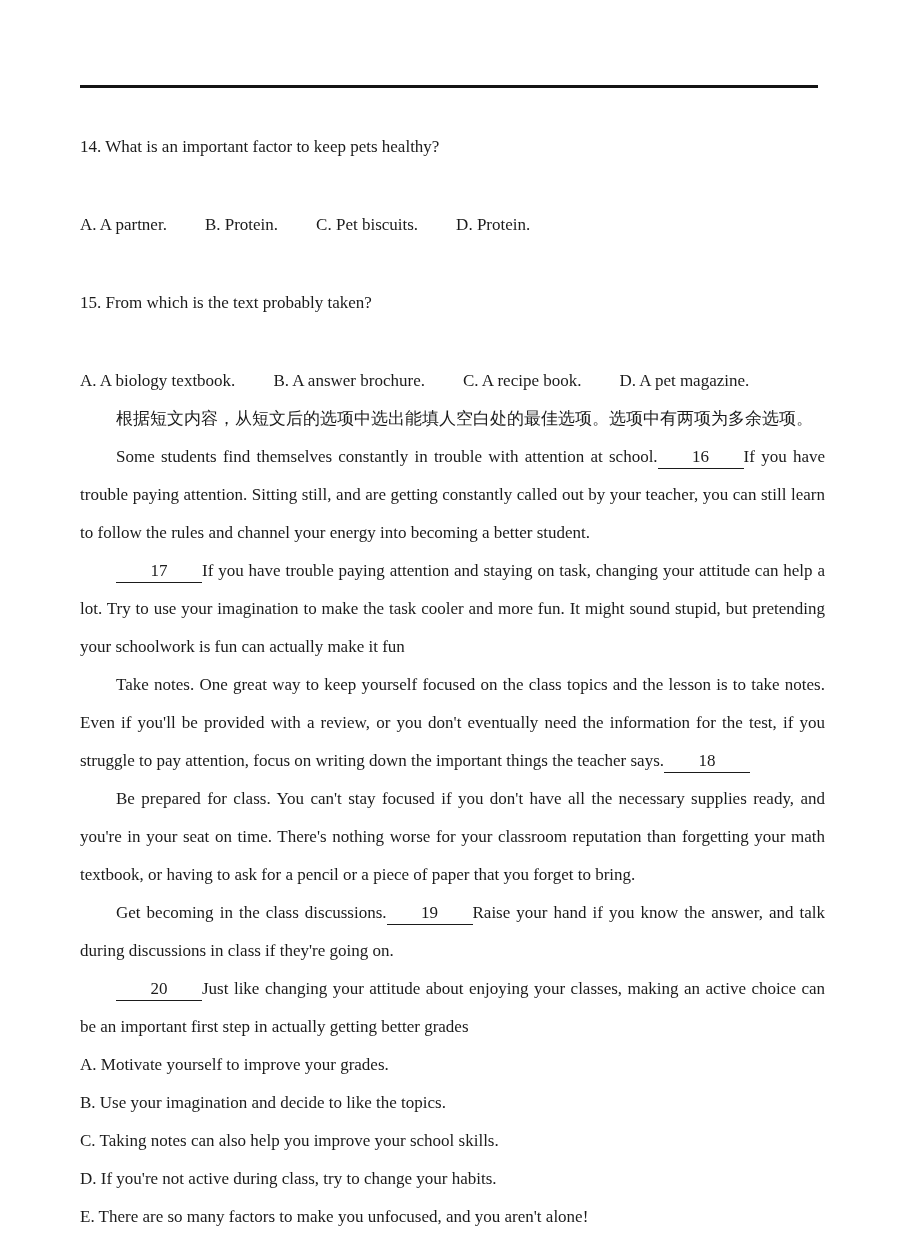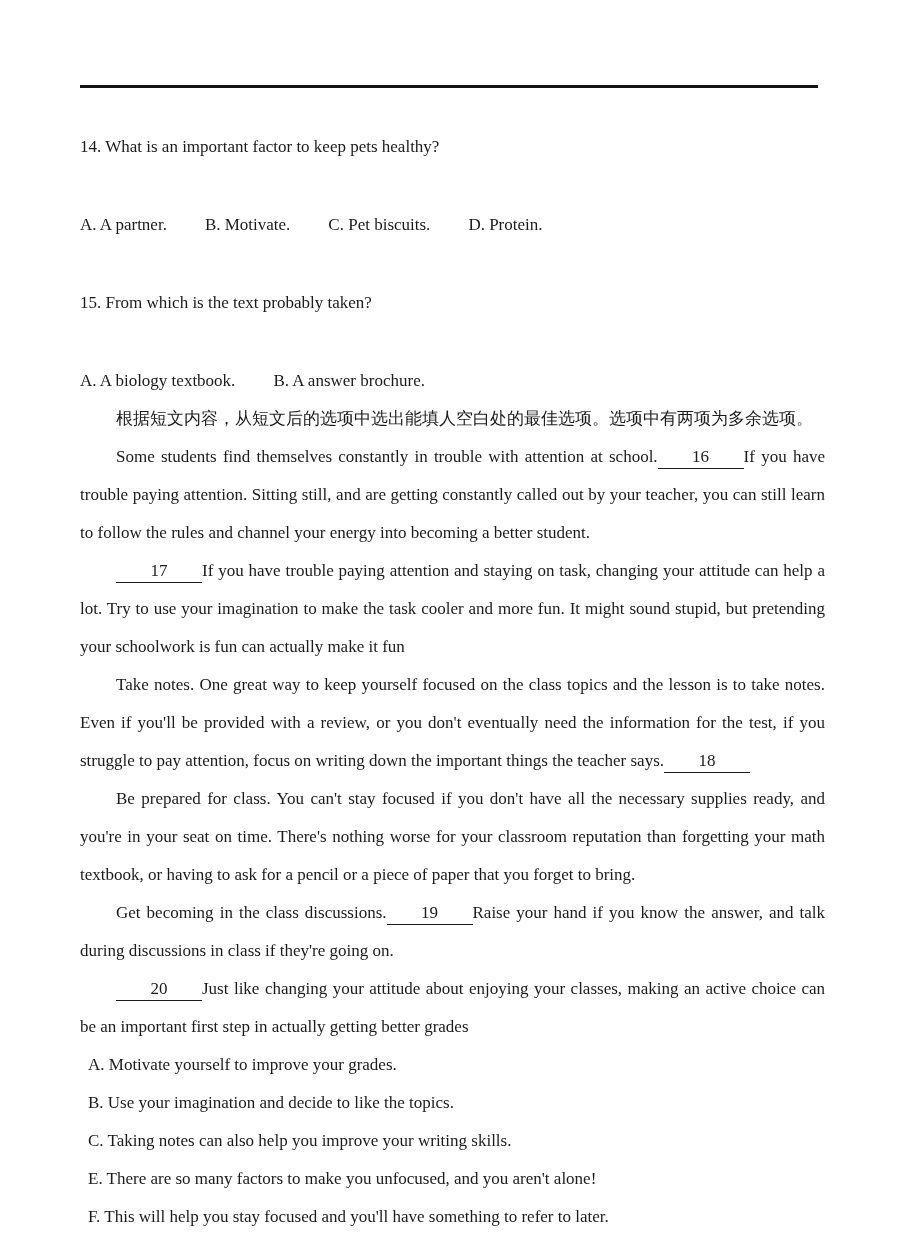--- a/index.html
+++ b/index.html
@@ -57,58 +57,60 @@
     display: inline-block;
     min-width: 86px;
     text-indent: 0;
     text-align: center;
     line-height: 22px;
     border-bottom: 1px solid #1b1b1b;
     vertical-align: baseline;
   }
   .choice {
     line-height: 38px;
-    margin-left: 8px;
   }
   .footer {
     line-height: 38px;
     text-align: center;
     font-size: 15px;
     letter-spacing: 2px;
   }
 </style>
 </head>
 <body>
 
 <div class="page">
   <div class="top-rule"></div>
   <div id="questions">
       <div class="line q-text">14. What is an important factor to keep pets healthy?</div>
       <div class="line q-options">
         <span class="q-option">A. A partner.</span>
-        <span class="q-option">B. Motivate.</span>
+        <span class="q-option">B. Protein.</span>
         <span class="q-option">C. Pet biscuits.</span>
         <span class="q-option">D. Protein.</span>
       </div>
       <div class="line q-text">15. From which is the text probably taken?</div>
       <div class="line q-options">
         <span class="q-option">A. A biology textbook.</span>
         <span class="q-option">B. A answer brochure.</span>
+        <span class="q-option">C. A recipe book.</span>
+        <span class="q-option">D. A pet magazine.</span>
       </div>
     </div>
   <div class="cn-instruction">根据短文内容，从短文后的选项中选出能填人空白处的最佳选项。选项中有两项为多余选项。</div>
   <div id="passage">
       <p class="para"><span>Some students find themselves constantly in trouble with attention at school.</span><span class="blank">16</span><span>If you have trouble paying attention. Sitting still, and are getting constantly called out by your teacher, you can still learn to follow the rules and channel your energy into becoming a better student.</span></p>
       <p class="para"><span class="blank">17</span><span>If you have trouble paying attention and staying on task, changing your attitude can help a lot. Try to use your imagination to make the task cooler and more fun. It might sound stupid, but pretending your schoolwork is fun can actually make it fun</span></p>
       <p class="para"><span>Take notes. One great way to keep yourself focused on the class topics and the lesson is to take notes. Even if you'll be provided with a review, or you don't eventually need the information for the test, if you struggle to pay attention, focus on writing down the important things the teacher says.</span><span class="blank">18</span></p>
       <p class="para"><span>Be prepared for class. You can't stay focused if you don't have all the necessary supplies ready, and you're in your seat on time. There's nothing worse for your classroom reputation than forgetting your math textbook, or having to ask for a pencil or a piece of paper that you forget to bring.</span></p>
       <p class="para"><span>Get becoming in the class discussions.</span><span class="blank">19</span><span>Raise your hand if you know the answer, and talk during discussions in class if they're going on.</span></p>
       <p class="para"><span class="blank">20</span><span>Just like changing your attitude about enjoying your classes, making an active choice can be an important first step in actually getting better grades</span></p>
     </div>
   <div id="choices">
       <div class="choice">A. Motivate yourself to improve your grades.</div>
       <div class="choice">B. Use your imagination and decide to like the topics.</div>
-      <div class="choice">C. Taking notes can also help you improve your writing skills.</div>
+      <div class="choice">C. Taking notes can also help you improve your school skills.</div>
+      <div class="choice">D. If you're not active during class, try to change your habits.</div>
       <div class="choice">E. There are so many factors to make you unfocused, and you aren't alone!</div>
       <div class="choice">F. This will help you stay focused and you'll have something to refer to later.</div>
     </div>
   <div class="footer">• 6 •</div>
 </div>
 
 </body></html>

